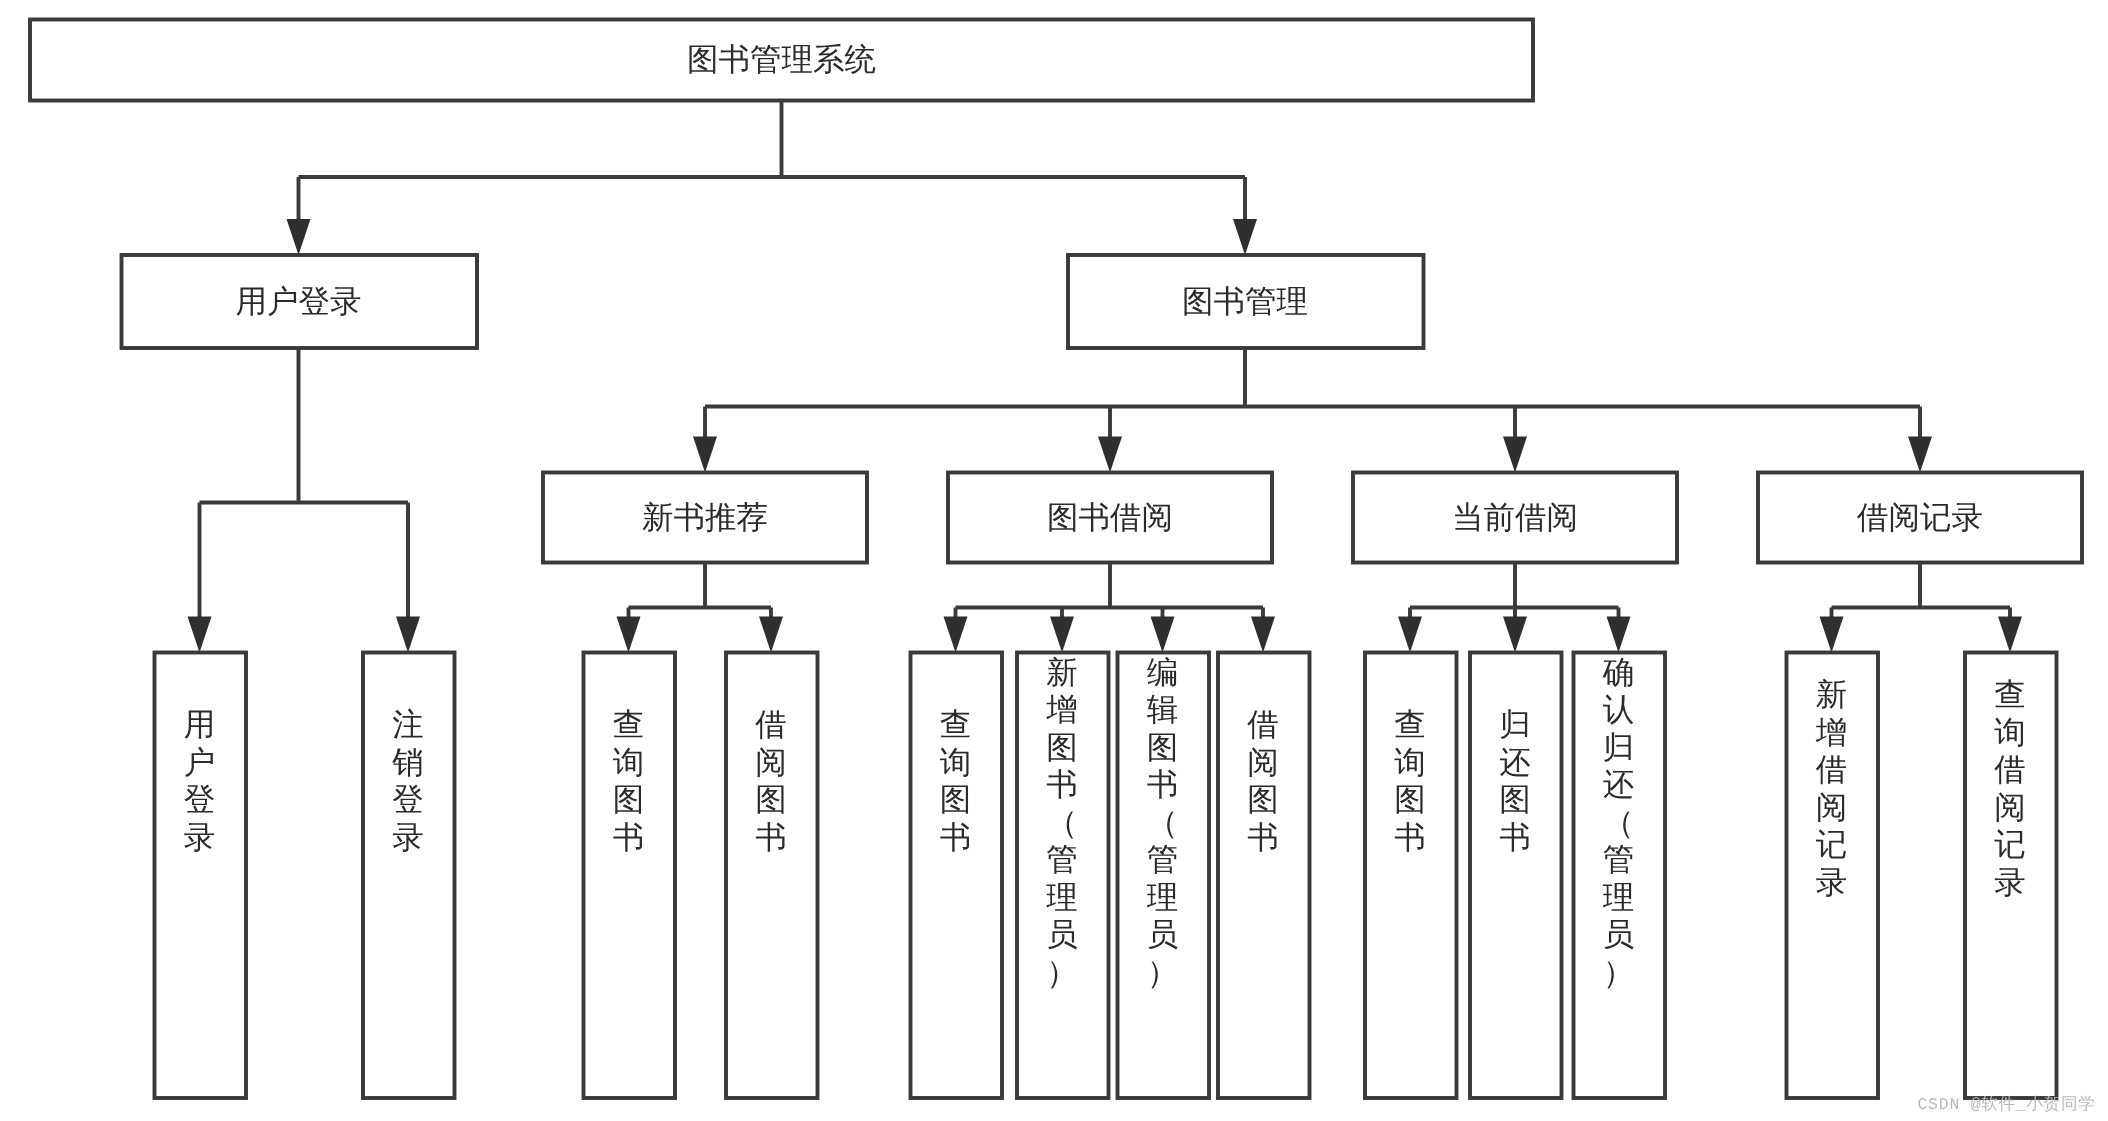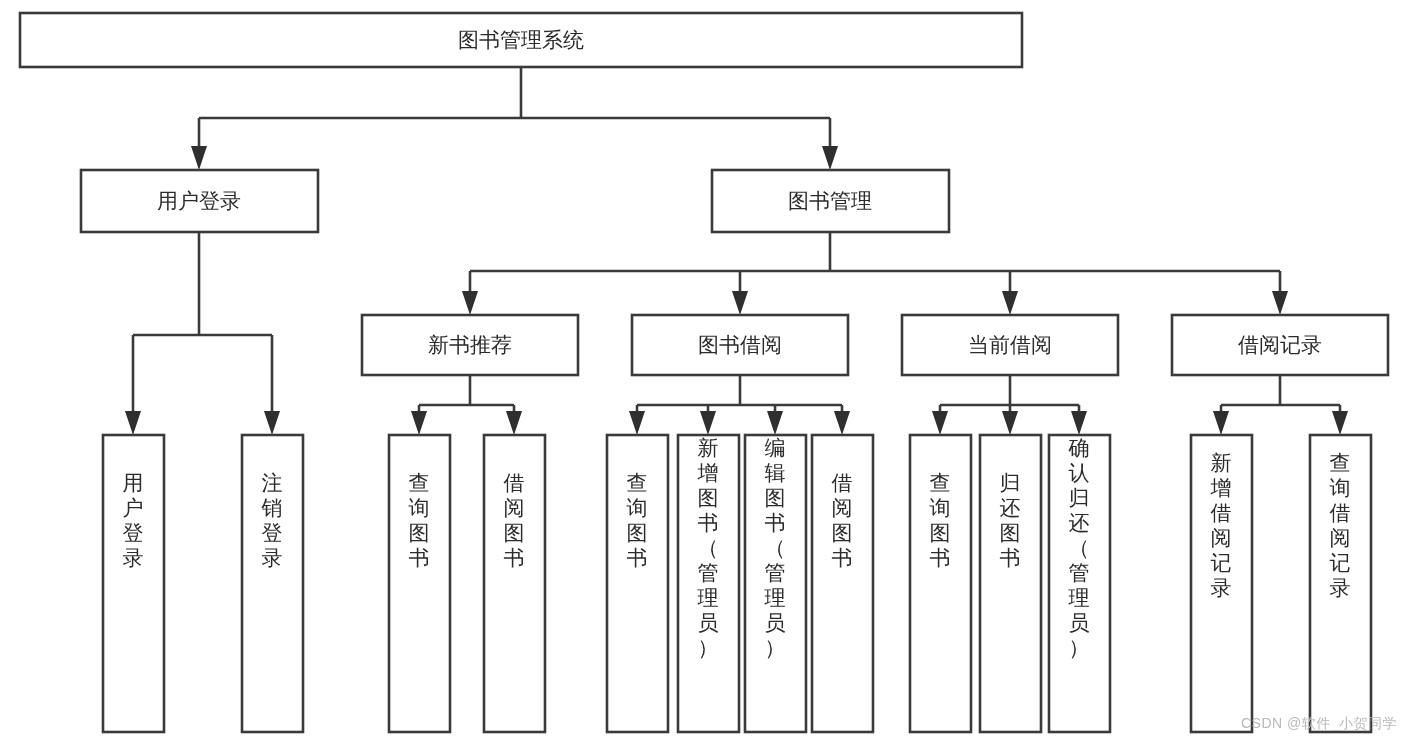--- a/index.html
+++ b/index.html
@@ -51,23 +51,23 @@
     fill: none;
     stroke-linecap: butt;
   }
   .arrow-head {
     fill: #2f2f2f;
     stroke: none;
   }
   .watermark-text {
     position: absolute;
     right: 8px;
-    bottom: 14px;
-    font-family: Liberation Sans, sans-serif;
-    font-size: 14px;
+    bottom: 4px;
+    font-family: Liberation Mono, monospace;
+    font-size: 11px;
     color: #b9b9b9;
     white-space: nowrap;
     letter-spacing: 0.5px;
     pointer-events: none;
   }
 </style>
 </head>
 <body>
 
 <div id="diagram-root">

